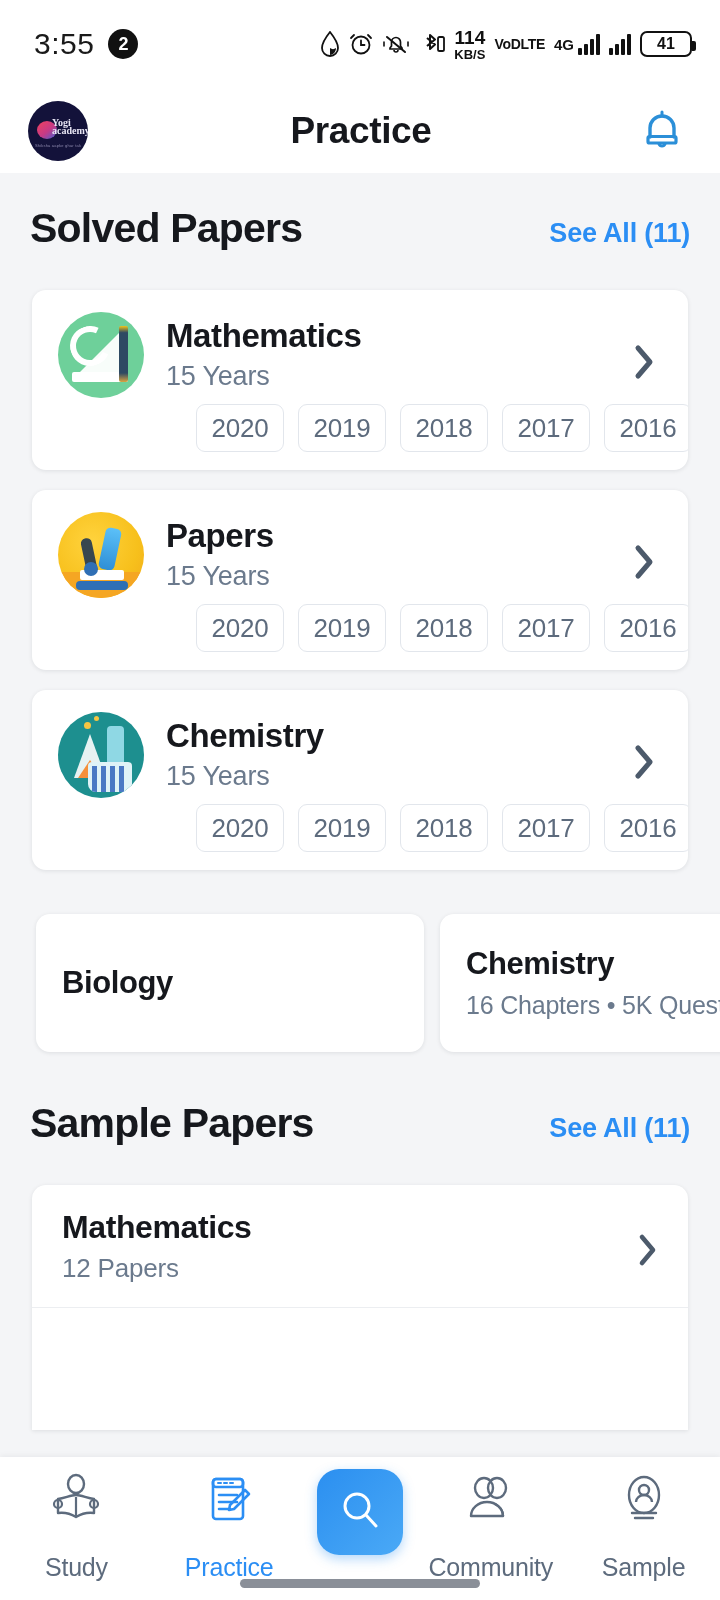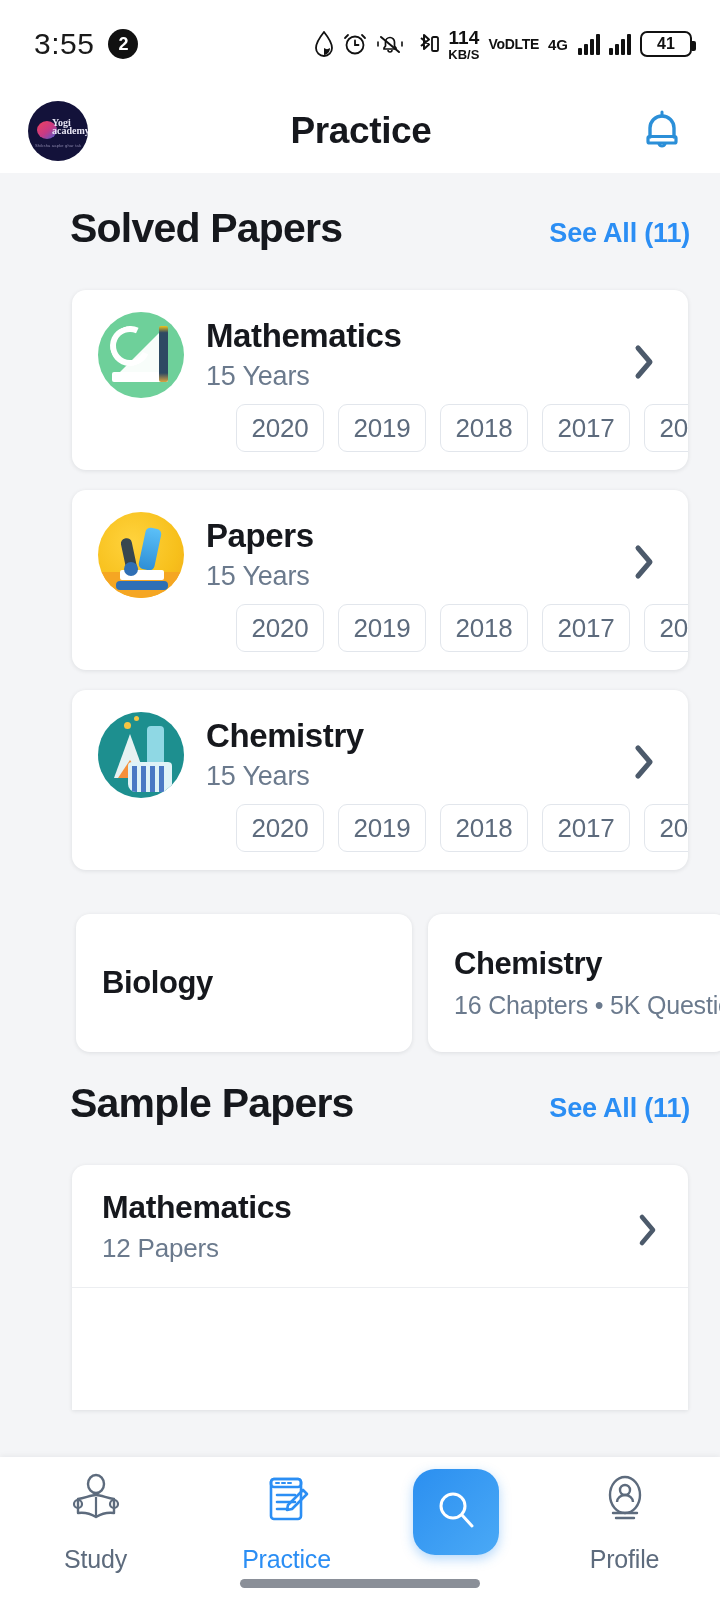--- a/index.html
+++ b/index.html
@@ -25,21 +25,21 @@
     color:#fff; font-size:18px; font-weight:700;
     display:flex; align-items:center; justify-content:center;
   }
   .sb-right { display:flex; align-items:center; gap:9px; }
   .sb-ico { display:flex; align-items:center; justify-content:center; }
   .sb-kbs { display:flex; flex-direction:column; align-items:center; line-height:1; }
   .sb-kbs .n { font-size:19px; font-weight:700; color:#111; }
   .sb-kbs .u { font-size:13px; font-weight:700; color:#111; margin-top:1px; }
   .sb-volte { display:flex; align-items:center; line-height:1.02; }
   .sb-volte span { font-size:14px; font-weight:800; color:#111; letter-spacing:-0.3px; }
-  .sb-4g { display:flex; align-items:flex-end; gap:10px; }
+  .sb-4g { display:flex; align-items:flex-end; gap:4px; }
   .sb-4g .lbl { font-size:15px; font-weight:700; color:#111; margin-bottom:2px; }
   .bars { display:flex; align-items:flex-end; gap:2px; height:22px; }
   .bars i { display:block; width:4px; background:#111; border-radius:1px; }
   .bars i:nth-child(1){height:7px}
   .bars i:nth-child(2){height:11px}
   .bars i:nth-child(3){height:16px}
   .bars i:nth-child(4){height:21px}
   .battery {
     width:52px; height:26px; border:2.5px solid #111; border-radius:7px;
     display:flex; align-items:center; justify-content:center; position:relative;
@@ -72,21 +72,21 @@
     font-family:"Liberation Serif", serif;
   }
   .logo .lsub {
     position:absolute; left:0; right:0; bottom:13px;
     font-size:4px; color:#8c88ad; text-align:center; letter-spacing:0.2px;
   }
   .appbar-title { font-size:37px; font-weight:700; color:#16181d; letter-spacing:-0.4px; }
   .bell { width:56px; height:56px; display:flex; align-items:center; justify-content:center; }
 
   
-  .content { position:absolute; top:173px; left:0; right:0; bottom:143px; background:#f4f5f7; overflow:hidden;padding-left:40px; }
+  .content { position:absolute; top:173px; left:0; right:0; bottom:143px; background:#f4f5f7; overflow:hidden; }
 
   .section-head {
     display:flex; align-items:baseline; justify-content:space-between;
     padding:0 30px;
   }
   .section-title { font-size:41px; font-weight:700; color:#16181d; letter-spacing:-0.8px; }
   .see-all { font-size:27px; font-weight:700; color:#2b8ef4; letter-spacing:-0.2px; }
 
   
   .subject-card {
@@ -170,21 +170,21 @@
   }
   .ico-chem .bub { position:absolute; width:7px; height:7px; background:#f5c542; border-radius:50%; }
 
   
   .qb-row { display:flex; gap:16px; padding:0 0 0 36px; }
   .qb-card {
     background:#fff; border-radius:14px; box-shadow:0 1px 4px rgba(20,25,40,0.10);
     height:138px; padding:0 26px; display:flex; flex-direction:column; justify-content:center;
     flex:0 0 auto; overflow:hidden;
   }
-  .qb-card.first { width:336px;gap:6px; }
+  .qb-card.first { width:388px;gap:6px; }
   .qb-card.second { width:300px; }
   .qb-name { font-size:31px; font-weight:700; color:#16181d; letter-spacing:-0.4px; }
   .qb-sub { font-size:25px; color:#6b7a8d; margin-top:9px; letter-spacing:-0.2px; white-space:nowrap; }
 
   
   .sp-card {
     margin:0 32px; background:#fff; border-radius:14px 14px 0 0;
     box-shadow:0 1px 4px rgba(20,25,40,0.10); position:relative;
   }
   .sp-item { height:122px; padding:0 30px; display:flex; flex-direction:column; justify-content:center; position:relative; }
@@ -193,21 +193,21 @@
   .sp-chev { position:absolute; right:30px; top:48px; }
   .sp-divider { height:1px; background:#eceef1; margin:0 0 0 0; }
 
   
   .bottomnav {
     position:absolute; left:0; right:0; bottom:0; height:143px; background:#fff;
     box-shadow:0 -1px 6px rgba(20,25,40,0.06);
     display:flex; align-items:flex-start; justify-content:space-around; padding-top:14px;
   }
   .nav-item {
-    width:130px; display:flex; flex-direction:column; align-items:center; gap:12px;
+    width:130px; display:flex; flex-direction:column; align-items:center; gap:20px;
   }
   .nav-label { font-size:25px; color:#5d6b7d; letter-spacing:-0.2px; }
   .nav-item.active .nav-label { color:#2b8ef4; }
   .fab {
     width:86px; height:86px; border-radius:22px;
     background:linear-gradient(135deg,#2b8ff0 0%,#4aa9f6 100%);
     display:flex; align-items:center; justify-content:center;
     box-shadow:0 4px 12px rgba(43,143,240,0.35);
     margin-top:-2px;
   }
@@ -406,21 +406,21 @@
     <div class="qb-row" style="margin-top:44px;">
       <div class="qb-card first">
         <div class="qb-name">Biology</div>
       </div>
       <div class="qb-card second">
         <div class="qb-name">Chemistry</div>
         <div class="qb-sub">16 Chapters • 5K Questions</div>
       </div>
     </div>
 
-    <div class="section-head" style="margin-top:28px;">
+    <div class="section-head" style="margin-top:48px;">
       <span class="section-title">Sample Papers</span>
       <span class="see-all">See All (11)</span>
     </div>
 
     <div class="sp-card" style="margin-top:38px;">
       <div class="sp-item">
         <div class="sp-name">Mathematics</div>
         <div class="sp-sub">12 Papers</div>
         <span class="sp-chev">
           <svg width="20" height="34" viewBox="0 0 20 34">
@@ -464,29 +464,40 @@
 
     <div class="fab">
       <span>
         <svg width="50" height="50" viewBox="0 0 50 50">
           <circle cx="22" cy="21" r="12" fill="none" stroke="#fff" stroke-width="3"></circle>
           <path d="M31 30 L41 41" stroke="#fff" stroke-width="3" stroke-linecap="round"></path>
         </svg>
       </span>
     </div>
 
+    <div class="nav-item">
+      <span>
+        <svg width="58" height="58" viewBox="0 0 58 58">
+          <ellipse cx="22" cy="17" rx="9" ry="10" fill="none" stroke="#5d6b7d" stroke-width="2.4"></ellipse>
+          <ellipse cx="35" cy="17" rx="9" ry="10" fill="none" stroke="#5d6b7d" stroke-width="2.4"></ellipse>
+          <path d="M9 45 a16 14 0 0 1 32 0 z" fill="none" stroke="#5d6b7d" stroke-width="2.4" stroke-linejoin="round"></path>
+          <path d="M41 45 a16 14 0 0 0 -8 -12" fill="none" stroke="#5d6b7d" stroke-width="2.4"></path>
+        </svg>
+      </span>
+      <span class="nav-label">Community</span>
+    </div>
 
     <div class="nav-item">
       <span>
         <svg width="58" height="58" viewBox="0 0 58 58">
           <ellipse cx="29" cy="24" rx="15" ry="18" fill="none" stroke="#5d6b7d" stroke-width="2.4"></ellipse>
           <circle cx="29" cy="19" r="5" fill="none" stroke="#5d6b7d" stroke-width="2.4"></circle>
           <path d="M21 31 a8 7 0 0 1 16 0" fill="none" stroke="#5d6b7d" stroke-width="2.4"></path>
           <path d="M17 42 h24 M20 47 h18" stroke="#5d6b7d" stroke-width="2.4" stroke-linecap="round"></path>
         </svg>
       </span>
-      <span class="nav-label">Profile</span>
+      <span class="nav-label">Sample</span>
     </div>
 
     <div class="home-indicator"></div>
   </div>
 
 </div>
 
 </body></html>

